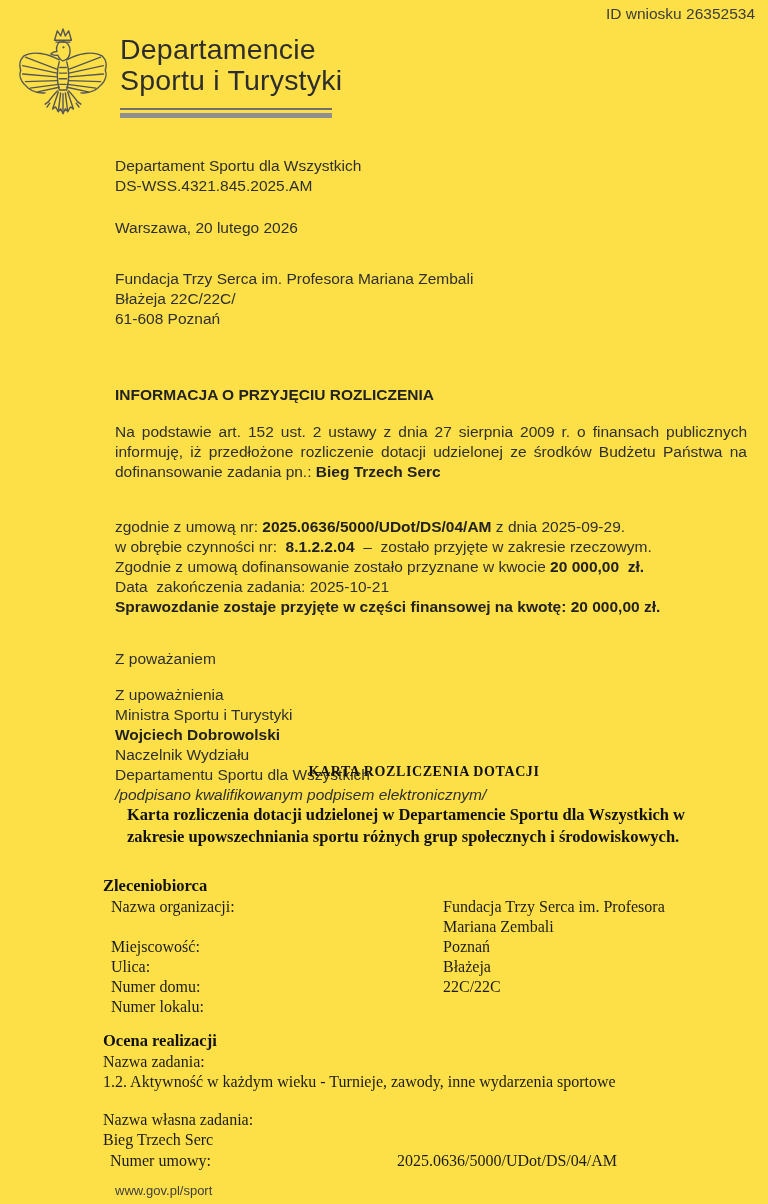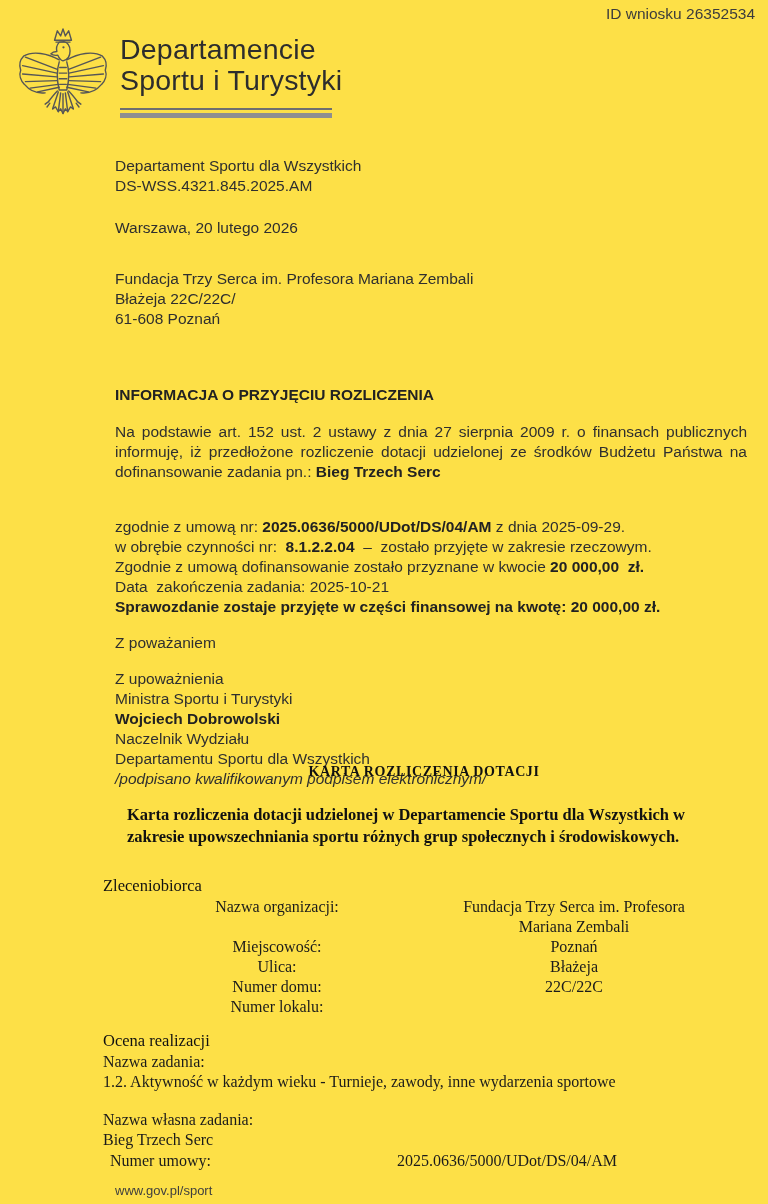--- a/index.html
+++ b/index.html
@@ -29,42 +29,42 @@
     position:absolute;left:115px;top:156px;width:632px;
     font-size:15.5px;line-height:20px;color:#2f2f2f;
   }
   .sans-part .bold, .sans-part b{font-weight:bold;color:#222;}
   .date-line{margin-top:22px;}
   .recipient{margin-top:31px;}
   .letter-title{margin-top:56px;font-weight:bold;color:#222;}
   .intro{margin:17px 0 0 0;text-align:justify;}
   .details{margin-top:35px;}
   .details div{white-space:pre-wrap;}
-  .closing{margin-top:16px;}
+  .closing{margin-top:32px;}
   .signature{margin-top:16px;}
   .esign{font-style:italic;}
 
   
   .serif-part{
     position:absolute;left:103px;top:760px;width:642px;
     font-family:"Liberation Serif",serif;
     font-size:16px;line-height:20px;color:#1b1b1b;
   }
   .karta-title{
     text-align:center;font-weight:bold;font-size:14px;line-height:24px;
     letter-spacing:.6px;color:#111;
   }
   .karta-subtitle{
     margin-top:20px;text-align:left;font-weight:bold;
     font-size:16.5px;line-height:22px;padding:0 24px;color:#111;
   }
-  .section-heading{font-weight:normal;font-size:16.5px;line-height:22px;color:#111;}
+  .section-heading{font-weight:bold;font-size:16.5px;line-height:22px;color:#111;}
   .zlecenio-heading{margin-top:27px;}
   .kv-rows{margin-top:0;}
-  .kv-row{display:flex;text-align:center;}
+  .kv-row{display:flex;}
   .kv-label{width:332px;padding-left:8px;flex:0 0 auto;}
   .kv-value{width:262px;}
   .ocena-heading{margin-top:13px;}
   .own-task{margin-top:18px;}
   .agreement-row{position:relative;margin-top:1px;}
   .agr-label{padding-left:7px;}
   .agr-value{position:absolute;left:294px;top:0;}
 
   .footer{
     position:absolute;left:115px;top:1183px;

